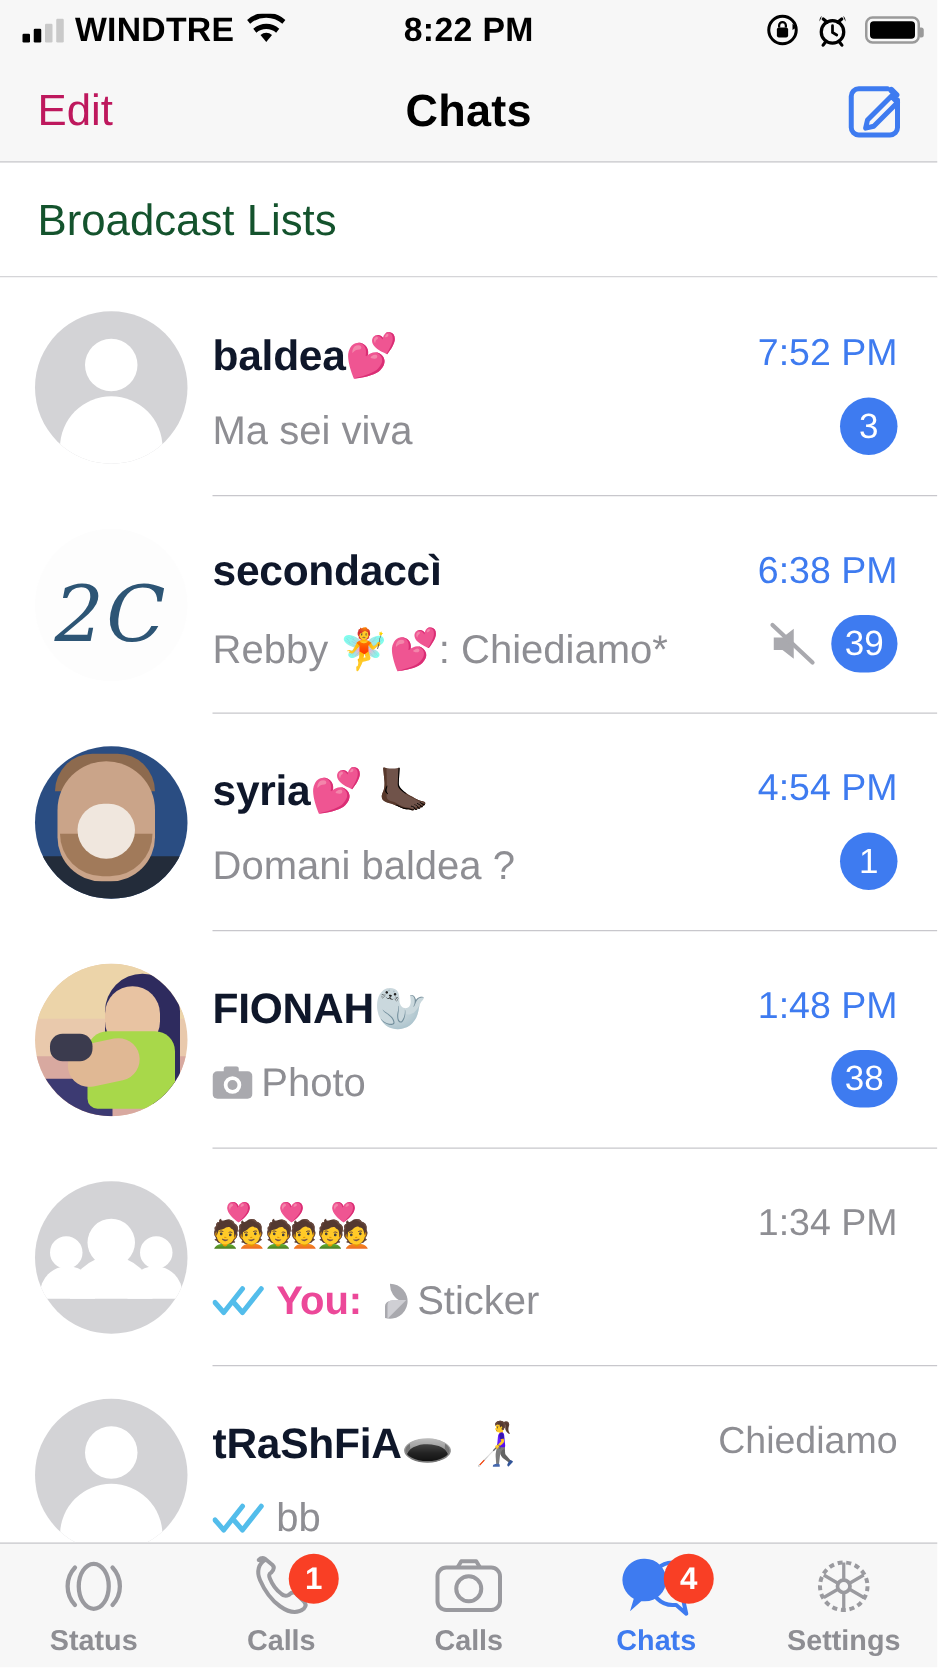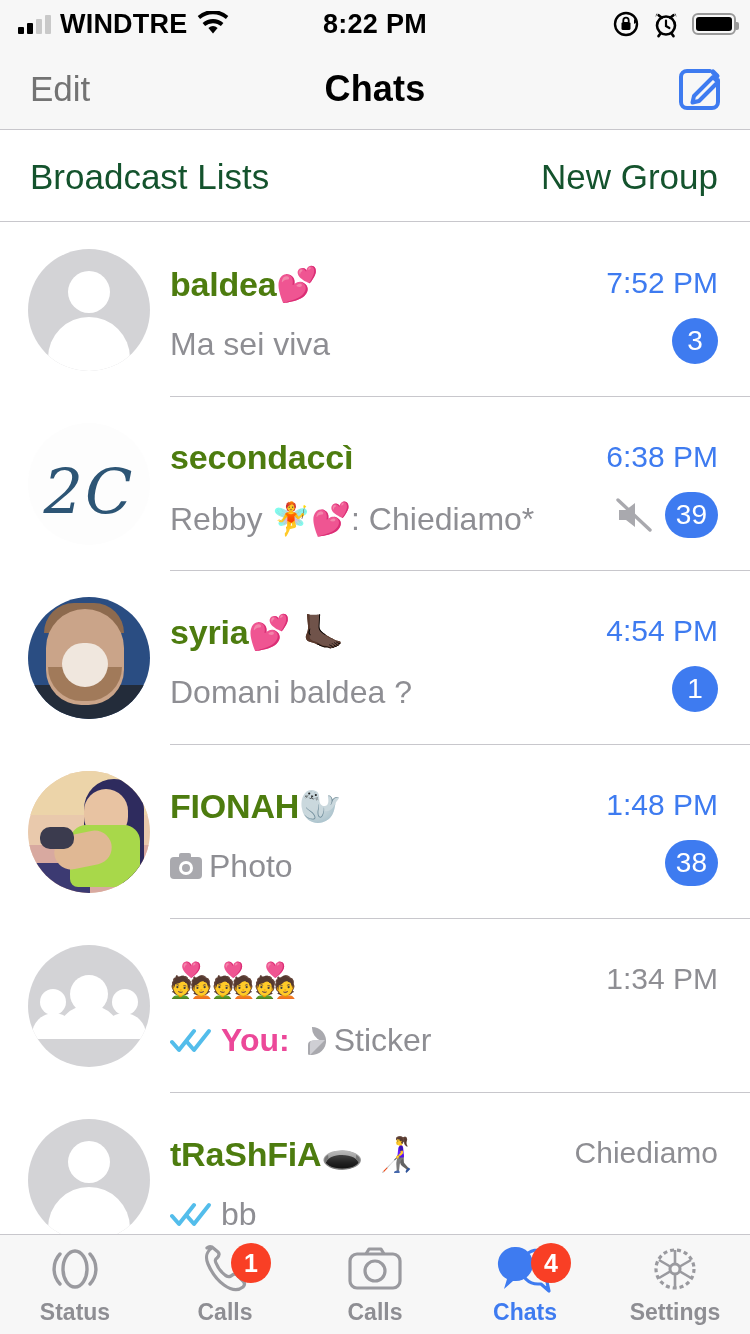--- a/index.html
+++ b/index.html
@@ -31,21 +31,21 @@
   .battery::after{ content:""; position:absolute; right:-5px; top:7px; width:3px; height:8px; background:#9a9a9a; border-radius:0 2px 2px 0;}
   .battery span { display:block; width:100%; height:100%; background:#000; border-radius:3px; }
 
   
   .navbar {
     position:absolute; top:48px; left:0; width:750px; height:82px;
     background:#f7f7f7;
     border-bottom:1px solid #c8c7cc;
   }
   .nav-edit { position:absolute; left:30px; top:0; height:82px; display:flex; align-items:center;
-    font-size:35px; color:#737373; font-weight:400; }
+    font-size:35px; color:#be185d; font-weight:400; }
   .nav-title { position:absolute; left:0; width:750px; top:0; height:82px;
     display:flex; align-items:center; justify-content:center;
     font-size:36px; font-weight:700; color:#000; letter-spacing:.2px; }
   .nav-compose { position:absolute; right:24px; top:0; height:82px; display:flex; align-items:center; }
 
   
   .subheader {
     position:absolute; top:131px; left:0; width:750px; height:91px;
     background:#fff; border-bottom:1px solid #c8c7cc;
   }
@@ -103,21 +103,21 @@
   .av-photo2 .bgbot { position:absolute; left:0; bottom:0; width:122px; height:48px; background:#d8a9a0; }
   .av-photo2 .hair { position:absolute; right:6px; top:8px; width:60px; height:104px; border-radius:32px 32px 18px 18px; background:#2e2b5e; }
   .av-photo2 .face { position:absolute; right:22px; top:18px; width:44px; height:50px; border-radius:22px; background:#e8c3a2; }
   .av-photo2 .shirt { position:absolute; right:10px; bottom:6px; width:70px; height:62px; border-radius:16px 16px 8px 8px; background:#a8d84a; }
   .av-photo2 .arm { position:absolute; left:26px; bottom:26px; width:58px; height:34px; border-radius:18px; background:#e0b894; transform:rotate(-12deg); }
   .av-photo2 .pad { position:absolute; left:12px; top:56px; width:34px; height:22px; border-radius:10px; background:#3b3b4e; }
   .av-photo2 .leg { position:absolute; left:6px; bottom:0; width:56px; height:30px; background:#3c3a72; }
 
   .rowbody { position:absolute; left:170px; top:0; right:0; height:174px; }
   .title {
-    position:absolute; left:0; top:42px; font-size:34px; font-weight:700; color:#4d7c0f;
+    position:absolute; left:0; top:42px; font-size:34px; font-weight:700; color:#0f172a;
     white-space:nowrap; letter-spacing:-.2px;
   }
   .preview {
     position:absolute; left:0; top:104px; font-size:32px; color:#8e8e93;
     white-space:nowrap; display:flex; align-items:center; gap:7px;
   }
   .preview .you { font-weight:700; color:#ec4899; }
   .emoji { font-family:"DejaVu Sans", sans-serif; }
 
   .time { position:absolute; right:32px; top:44px; font-size:30px; color:#3e7bf0; white-space:nowrap; }
@@ -195,21 +195,20 @@
       <svg width="52" height="52" viewBox="0 0 52 52">
         <path d="M36 8H13a6 6 0 0 0-6 6v25a6 6 0 0 0 6 6h25a6 6 0 0 0 6-6V17" fill="none" stroke="#3e7bf0" stroke-width="4" stroke-linecap="round"></path>
         <path d="M20 33l19-19 5 5-19 19-6.5 1.5z" fill="none" stroke="#3e7bf0" stroke-width="4" stroke-linejoin="round"></path>
         <path d="M39 9l4 4" stroke="#3e7bf0" stroke-width="5" stroke-linecap="round"></path>
       </svg>
     </div>
   </div>
 
   <div class="subheader">
     <a class="sh-broadcast" href="#">Broadcast Lists</a>
-    <a class="sh-newgroup" href="#">New Group</a>
   </div>
 
   <div class="chatlist">
 
     <div class="row">
 
       <div class="avatar av-person"></div>
       <div class="rowbody">
         <div class="title"><span>baldea</span><span class="emoji">💕</span></div>
         <div class="preview">

